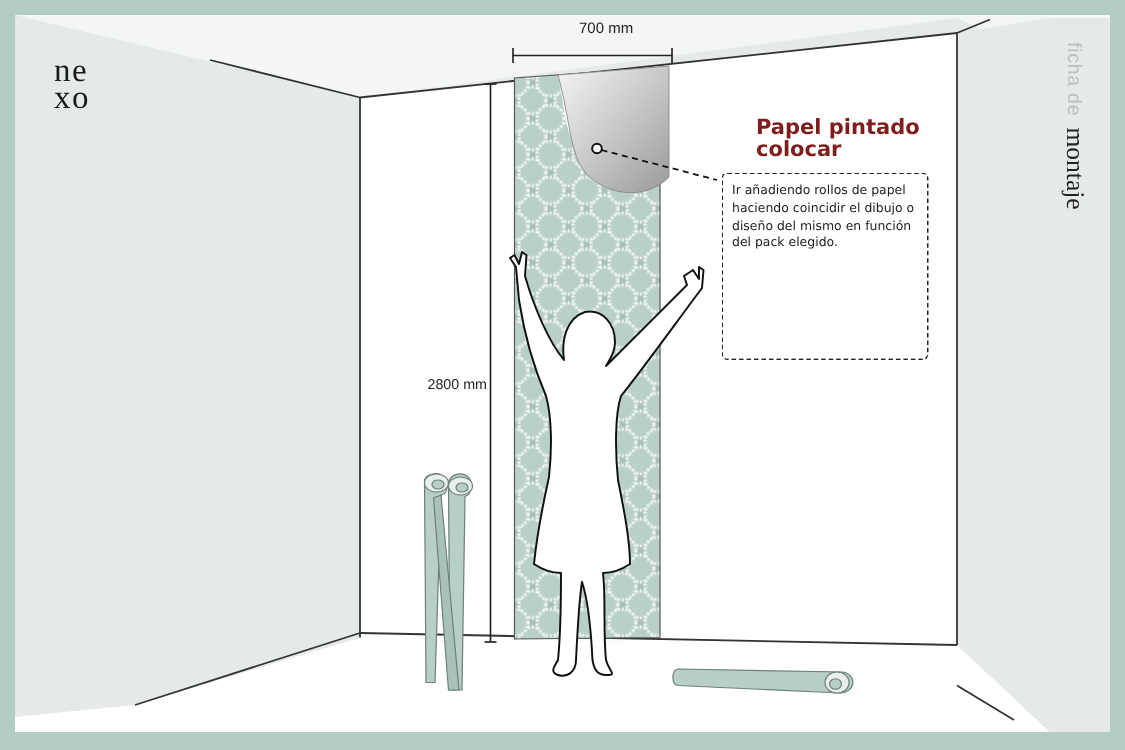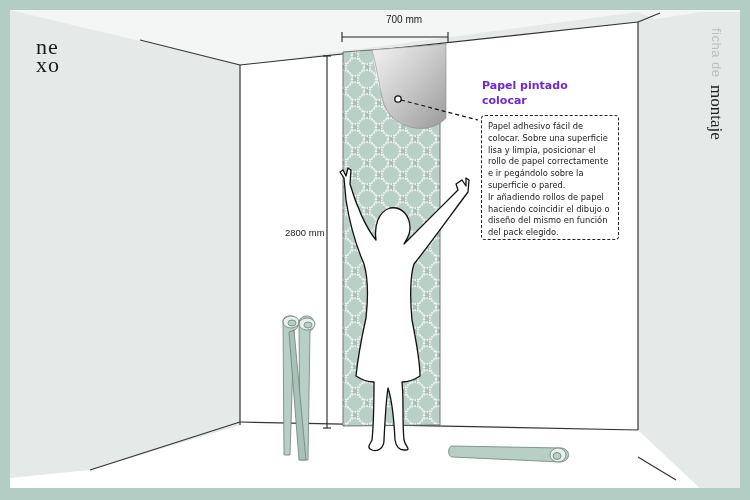--- a/index.html
+++ b/index.html
@@ -7,22 +7,22 @@
   .stage{position:relative;width:750px;height:500px;}
   .frame{position:absolute;left:0;top:0;width:750px;height:500px;background:#b3cdc4;}
   .inner{position:absolute;left:10px;top:10px;width:730px;height:478px;background:#e5e9e8;}
   svg.scene{position:absolute;left:0;top:0;}
   .logo{position:absolute;left:36px;top:38px;font-family:Liberation Serif, serif;font-size:22px;line-height:18px;color:#1a1a1a;letter-spacing:1px;font-weight:400;width:40px;}
   .logo span{display:block;}
   .side-label{position:absolute;left:706px;top:28px;writing-mode:vertical-rl;font-size:14px;white-space:nowrap;}
   .side-label .light{color:#b8c2bf;font-family:"Liberation Sans",sans-serif;font-size:13px;letter-spacing:0.5px;}
   .side-label .dark{color:#222;font-family:"Liberation Serif",serif;font-size:17px;margin-top:4px;}
   .dim-w{position:absolute;left:366px;top:14px;font-size:10px;color:#222;margin-left:20px;}
-  .dim-h{position:absolute;left:285px;top:227px;font-size:9.5px;color:#222;}
-  .title{position:absolute;left:482px;top:78px;font-size:11px;font-weight:bold;color:#6d28d9;line-height:15px;font-family:"DejaVu Sans",sans-serif;}
+  .dim-h{position:absolute;left:285px;top:251px;font-size:9.5px;color:#222;}
+  .title{position:absolute;left:504px;top:78px;font-size:14px;font-weight:bold;color:#7f1d1d;line-height:15px;font-family:"DejaVu Sans",sans-serif;}
   .title span{display:block;}
   .desc{position:absolute;left:481px;top:115px;width:138px;height:125px;border:1.5px dashed #222;border-radius:4px;padding:5px 3px 2px 6px;box-sizing:border-box;font-size:8.3px;line-height:11.8px;color:#222;font-family:"DejaVu Sans",sans-serif;}
   .desc p{margin:0;}
 </style>
 </head>
 <body>
 
 <div class="stage">
   <div class="frame"></div>
   <div class="inner"></div>
@@ -133,16 +133,15 @@
 
   <div class="dim-w">700 mm</div>
   <div class="dim-h">2800 mm</div>
 
   <div class="title">
     <span>Papel pintado</span>
     <span>colocar</span>
   </div>
 
   <div class="desc">
-    <p>Papel adhesivo fácil de colocar. Sobre una superficie lisa y limpia, posicionar el rollo de papel correctamente e ir pegándolo sobre la superficie o pared.</p>
     <p>Ir añadiendo rollos de papel haciendo coincidir el dibujo o diseño del mismo en función del pack elegido.</p>
   </div>
 </div>
 
 </body></html>

